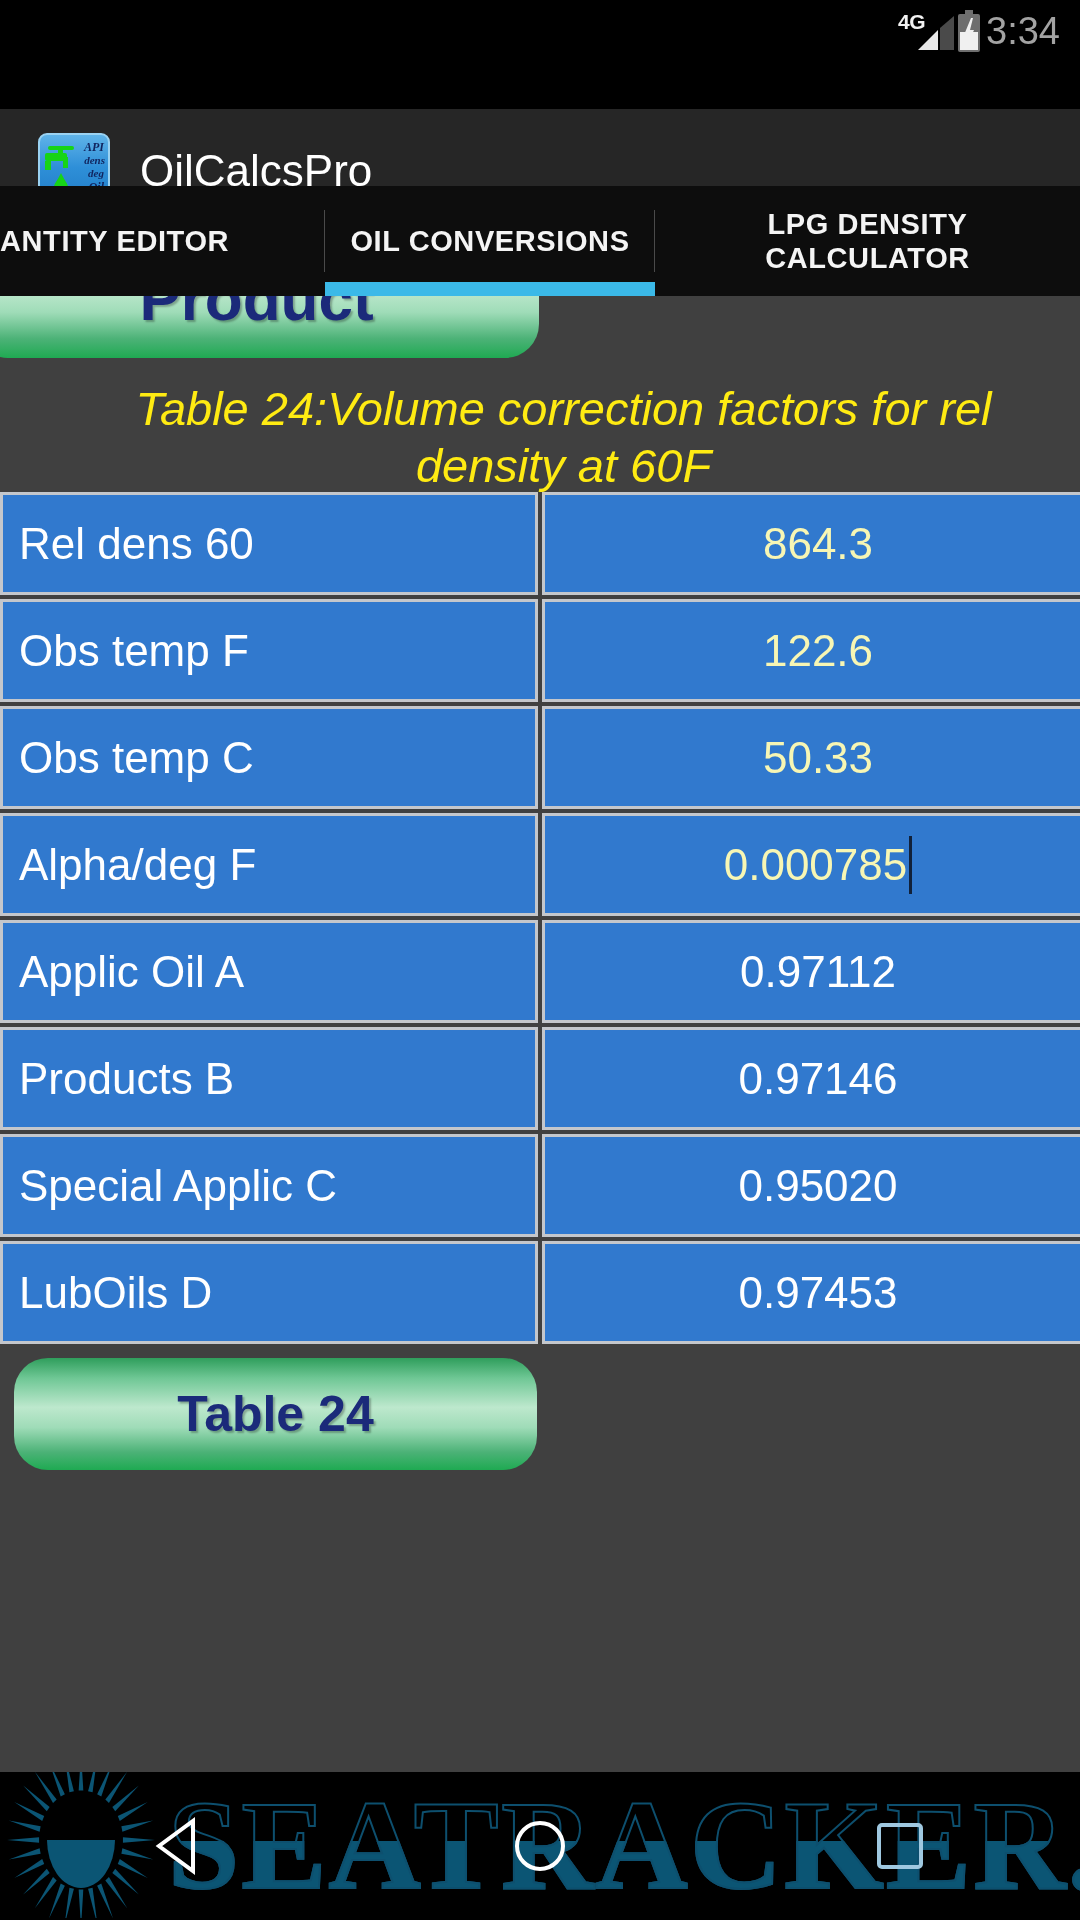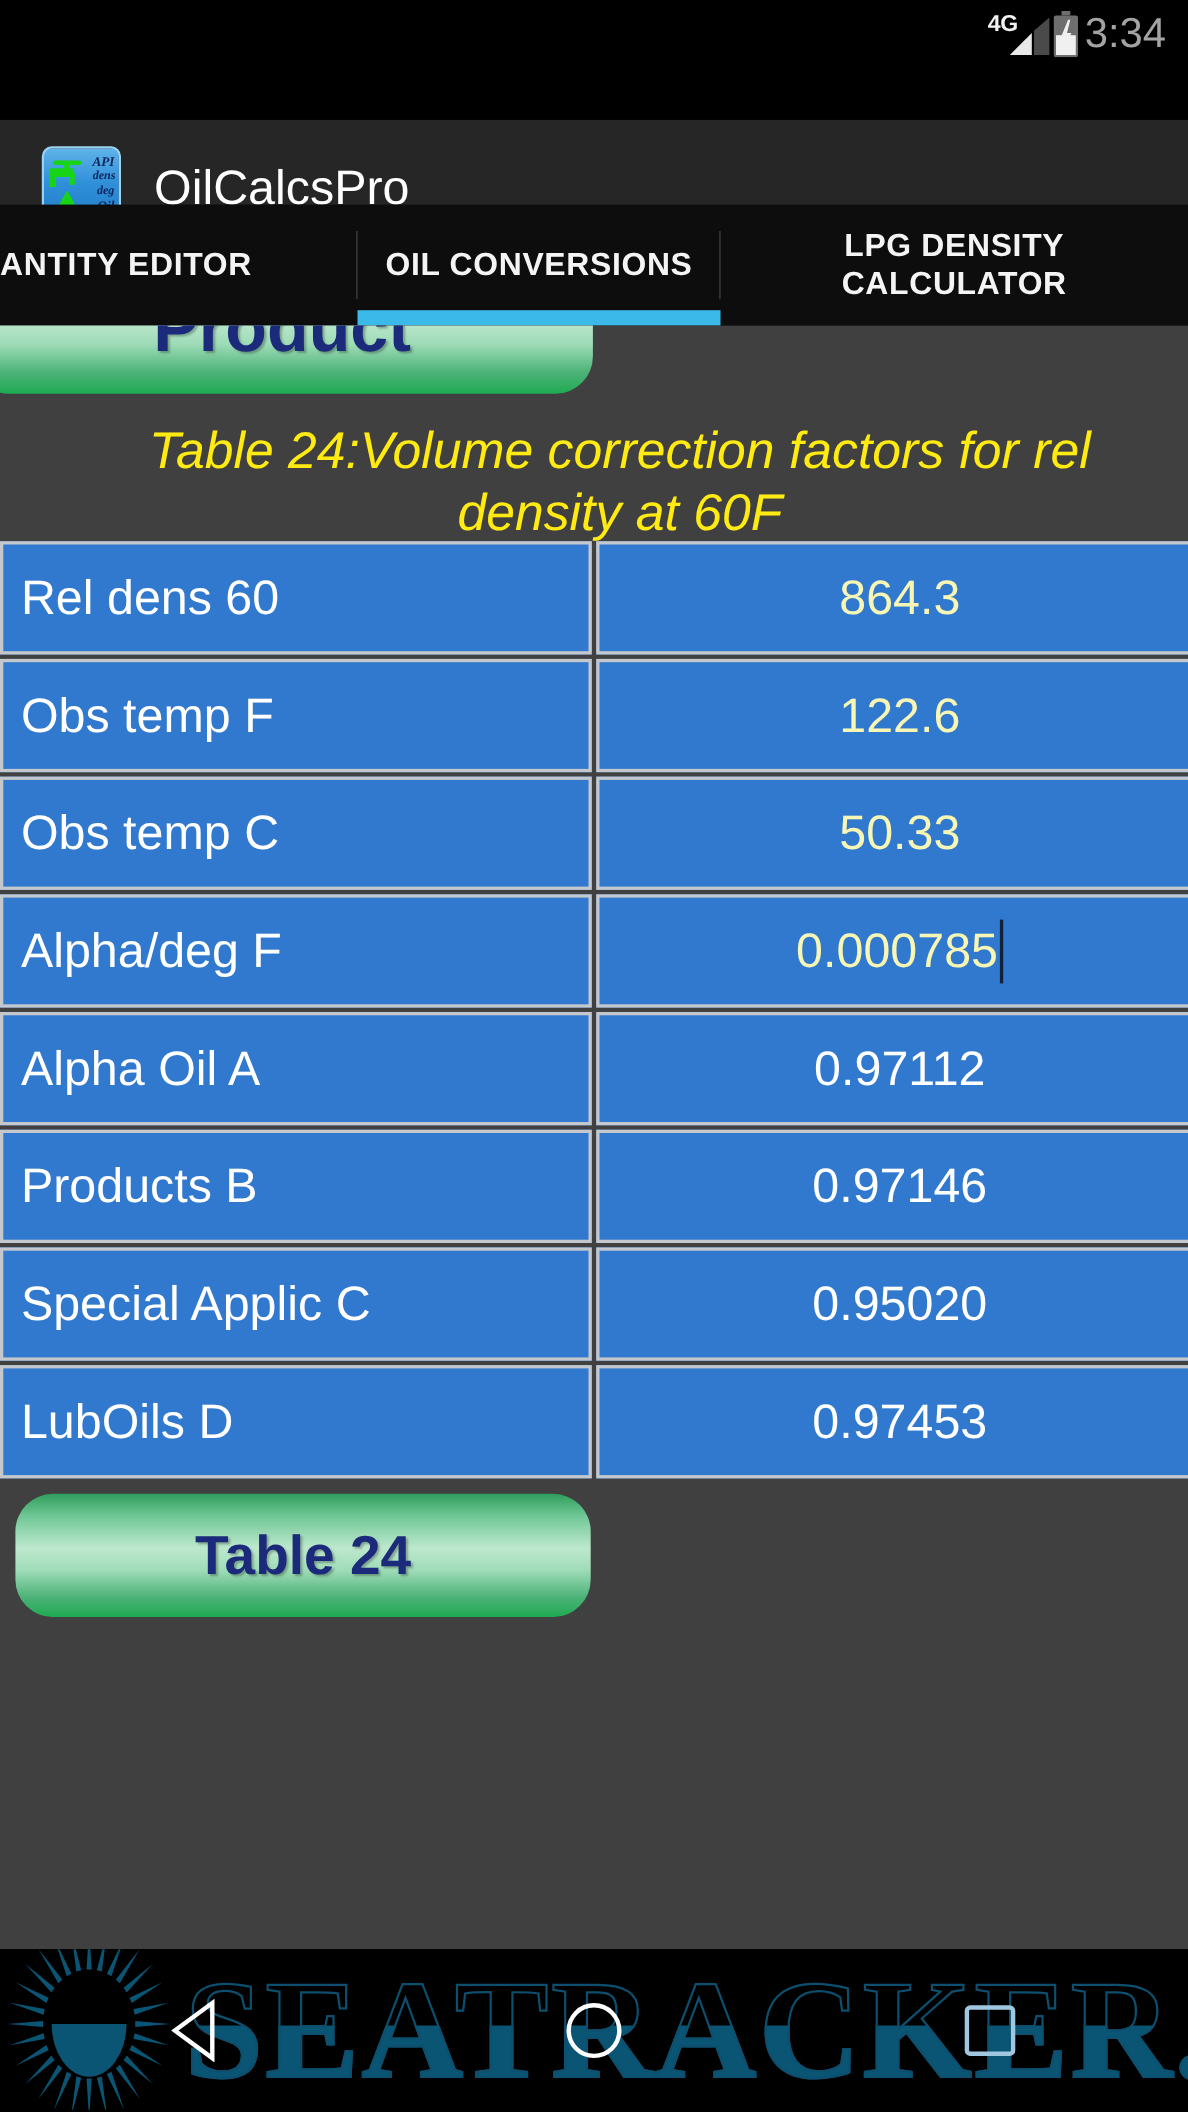--- a/index.html
+++ b/index.html
@@ -439,21 +439,21 @@
           <div class="cell cell-label">
             <span>Alpha/deg F</span>
           </div>
           <div class="cell cell-value">
             <span class="val-hl">0.000785</span>
             <span class="caret"></span>
           </div>
         </div>
         <div class="row">
           <div class="cell cell-label">
-            <span>Alpha Oil A</span>
+            <span>Applic Oil A</span>
           </div>
           <div class="cell cell-value">
             <span>0.97112</span>
           </div>
         </div>
         <div class="row">
           <div class="cell cell-label">
             <span>Products B</span>
           </div>
           <div class="cell cell-value">

